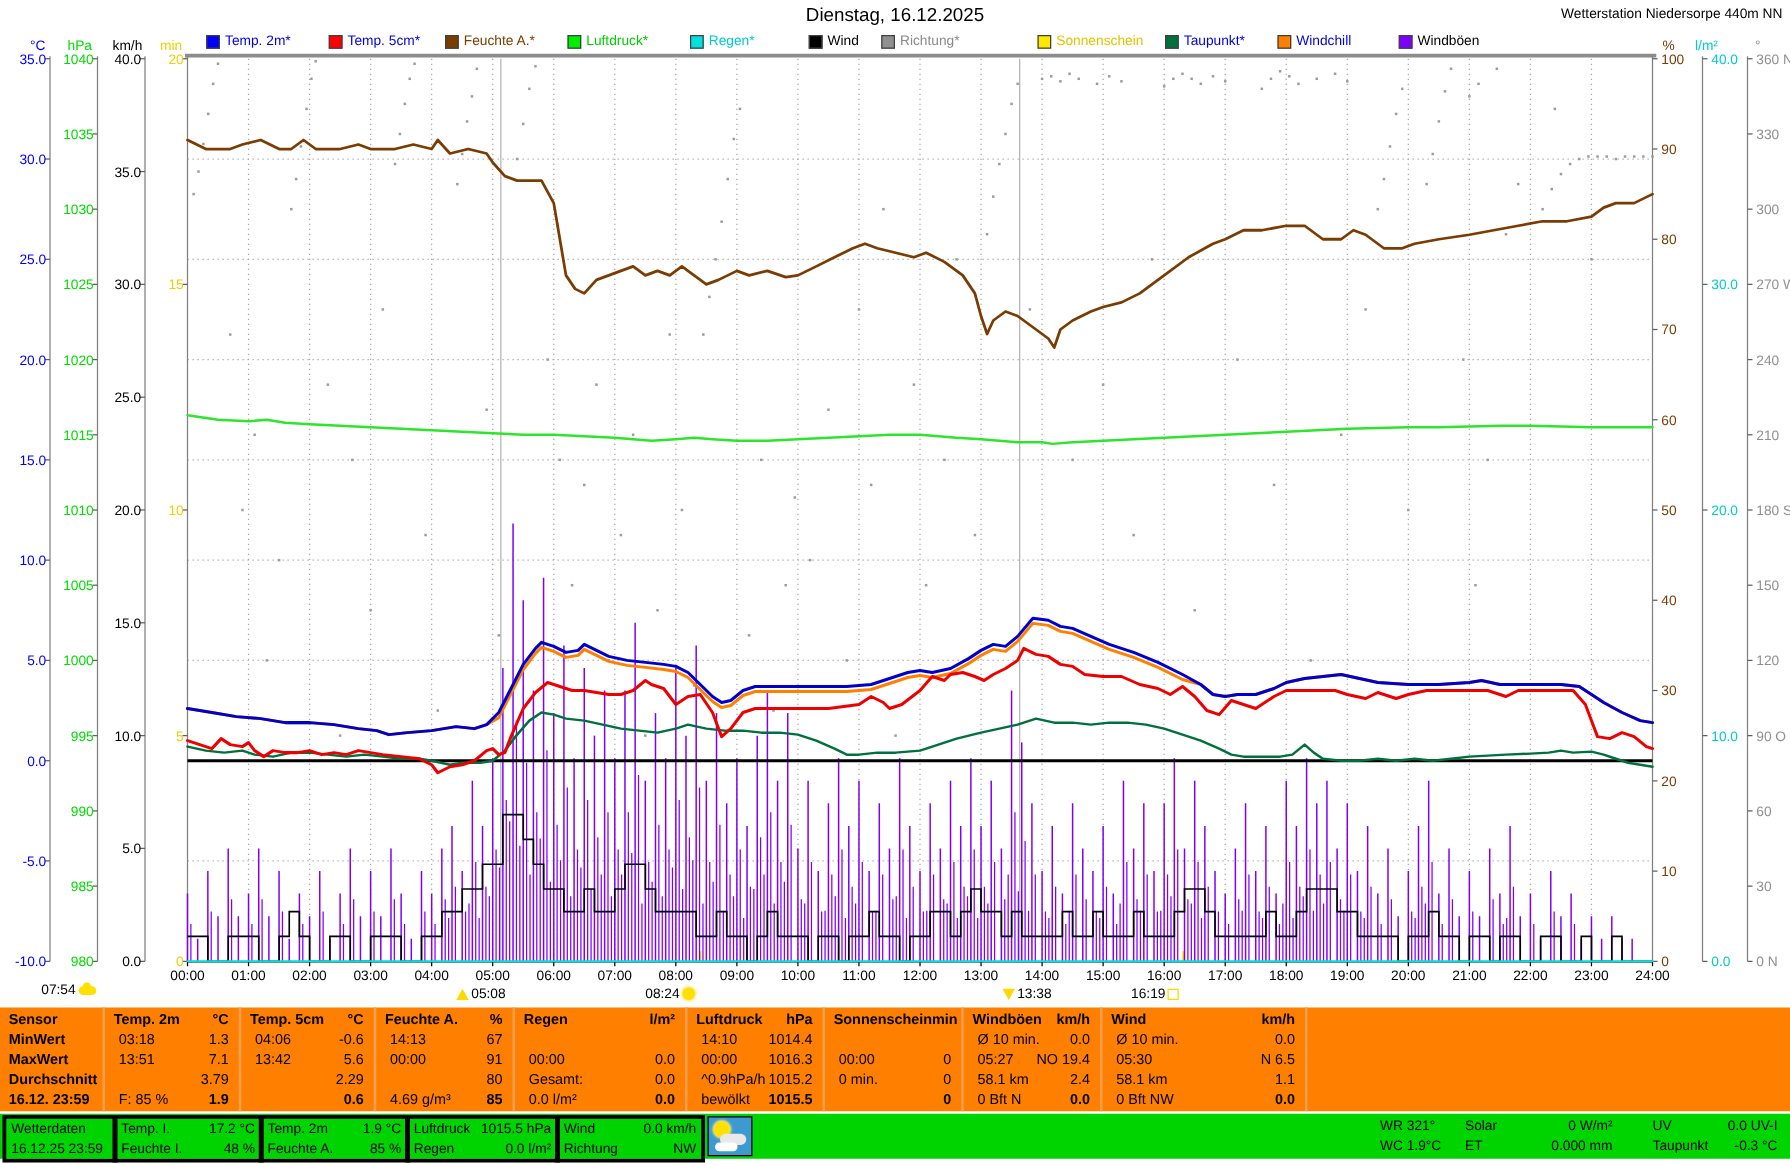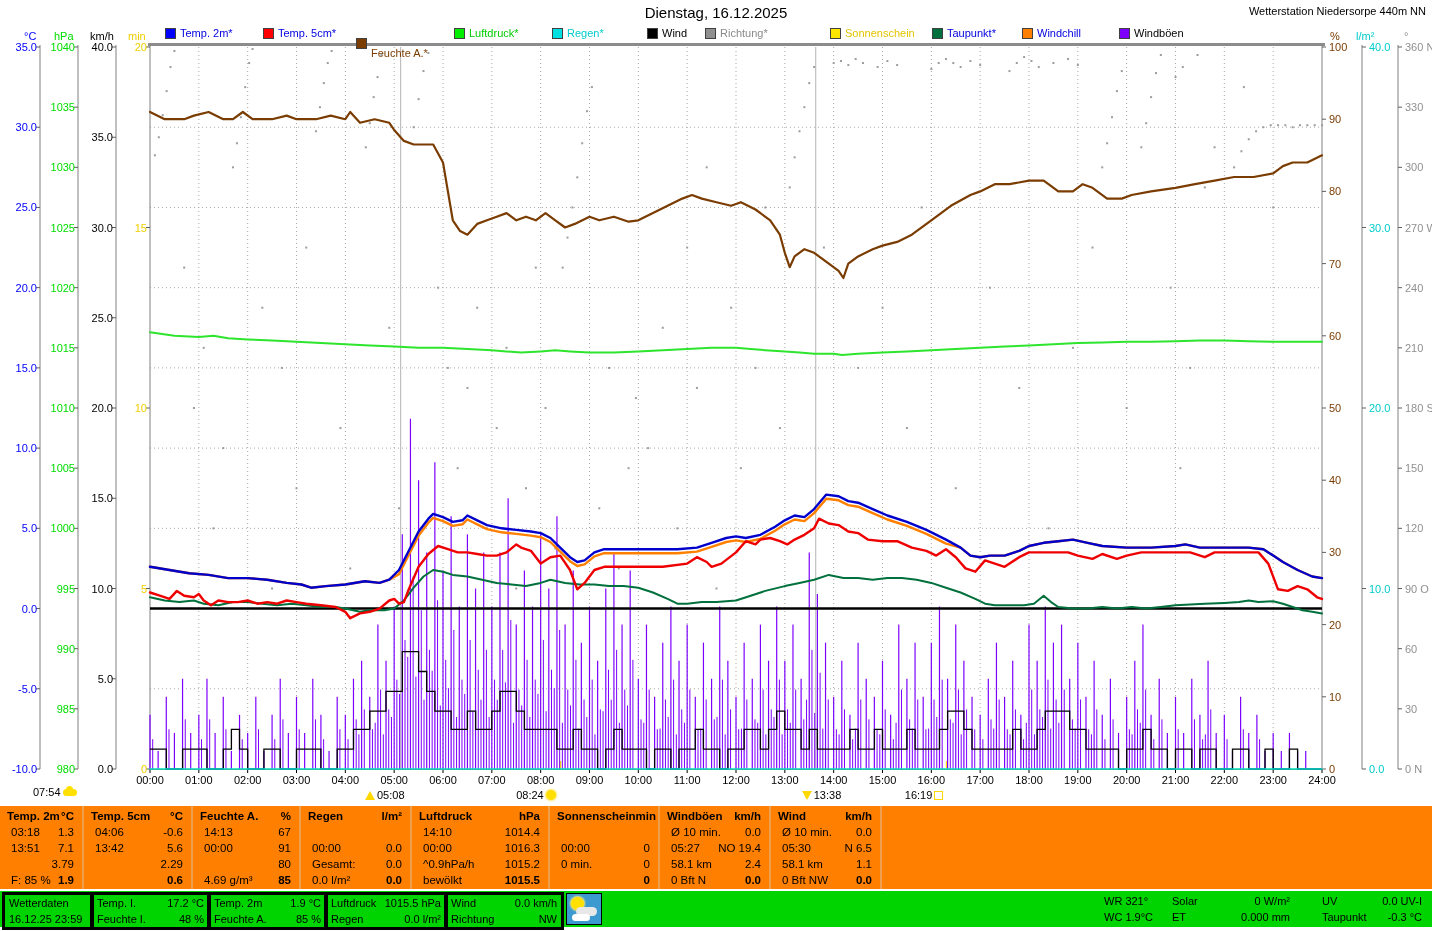--- a/index.html
+++ b/index.html
@@ -781,21 +781,21 @@
       <div class="legend-item" style="left: 165px;">
         <span class="sw" style="background: rgb(0, 0, 255);"></span>
         <span style="color: rgb(0, 0, 224);">Temp. 2m*</span>
       </div>
       <div class="legend-item" style="left: 263px;">
         <span class="sw" style="background: rgb(255, 0, 0);"></span>
         <span style="color: rgb(0, 0, 224);">Temp. 5cm*</span>
       </div>
       <div class="legend-item" style="left: 356px;">
         <span class="sw" style="background: rgb(122, 60, 0);"></span>
-        <span style="color: rgb(122, 60, 0); margin-top: 20px;">Feuchte A.*</span>
+        <span style="color: rgb(122, 60, 0);">Feuchte A.*</span>
       </div>
       <div class="legend-item" style="left: 454px;">
         <span class="sw" style="background: rgb(0, 238, 0);"></span>
         <span style="color: rgb(0, 204, 0);">Luftdruck*</span>
       </div>
       <div class="legend-item" style="left: 552px;">
         <span class="sw" style="background: rgb(0, 224, 224);"></span>
         <span style="color: rgb(0, 204, 204);">Regen*</span>
       </div>
       <div class="legend-item" style="left: 647px;">
@@ -841,20 +841,27 @@
         <span class="icon-moonset"></span>
         <span>13:38</span>
       </div>
       <div class="marker" style="left: 904.813px; top: 1px;">
         <span>16:19</span>
         <span class="icon-sunset"></span>
       </div>
     </div>
 
   <div class="otable" id="otable">
+      <div class="ocol sensorcol">
+        <div class="orow">Sensor</div>
+        <div class="orow">MinWert</div>
+        <div class="orow">MaxWert</div>
+        <div class="orow">Durchschnitt</div>
+        <div class="orow">16.12. 23:59</div>
+      </div>
       <div class="ocol">
         <div class="orow ohead">
           <span>Temp. 2m</span>
           <span>°C</span>
         </div>
         <div class="orow">
           <span class="t">03:18</span>
           <span class="v">1.3</span>
         </div>
         <div class="orow">

